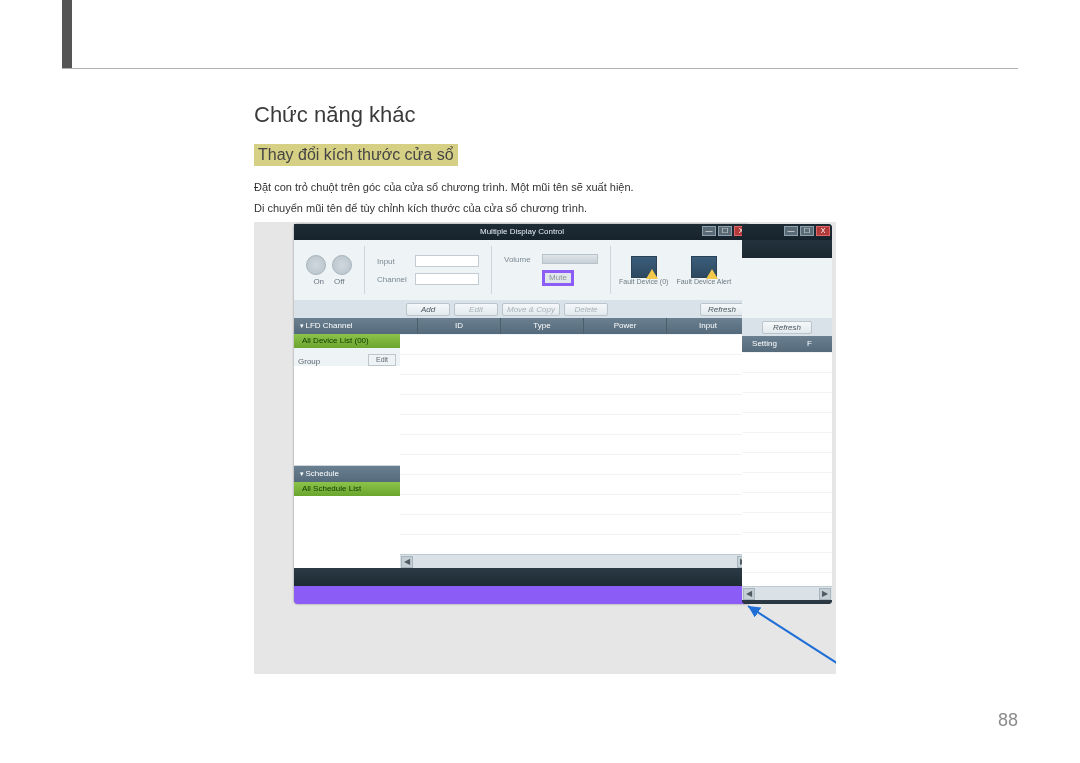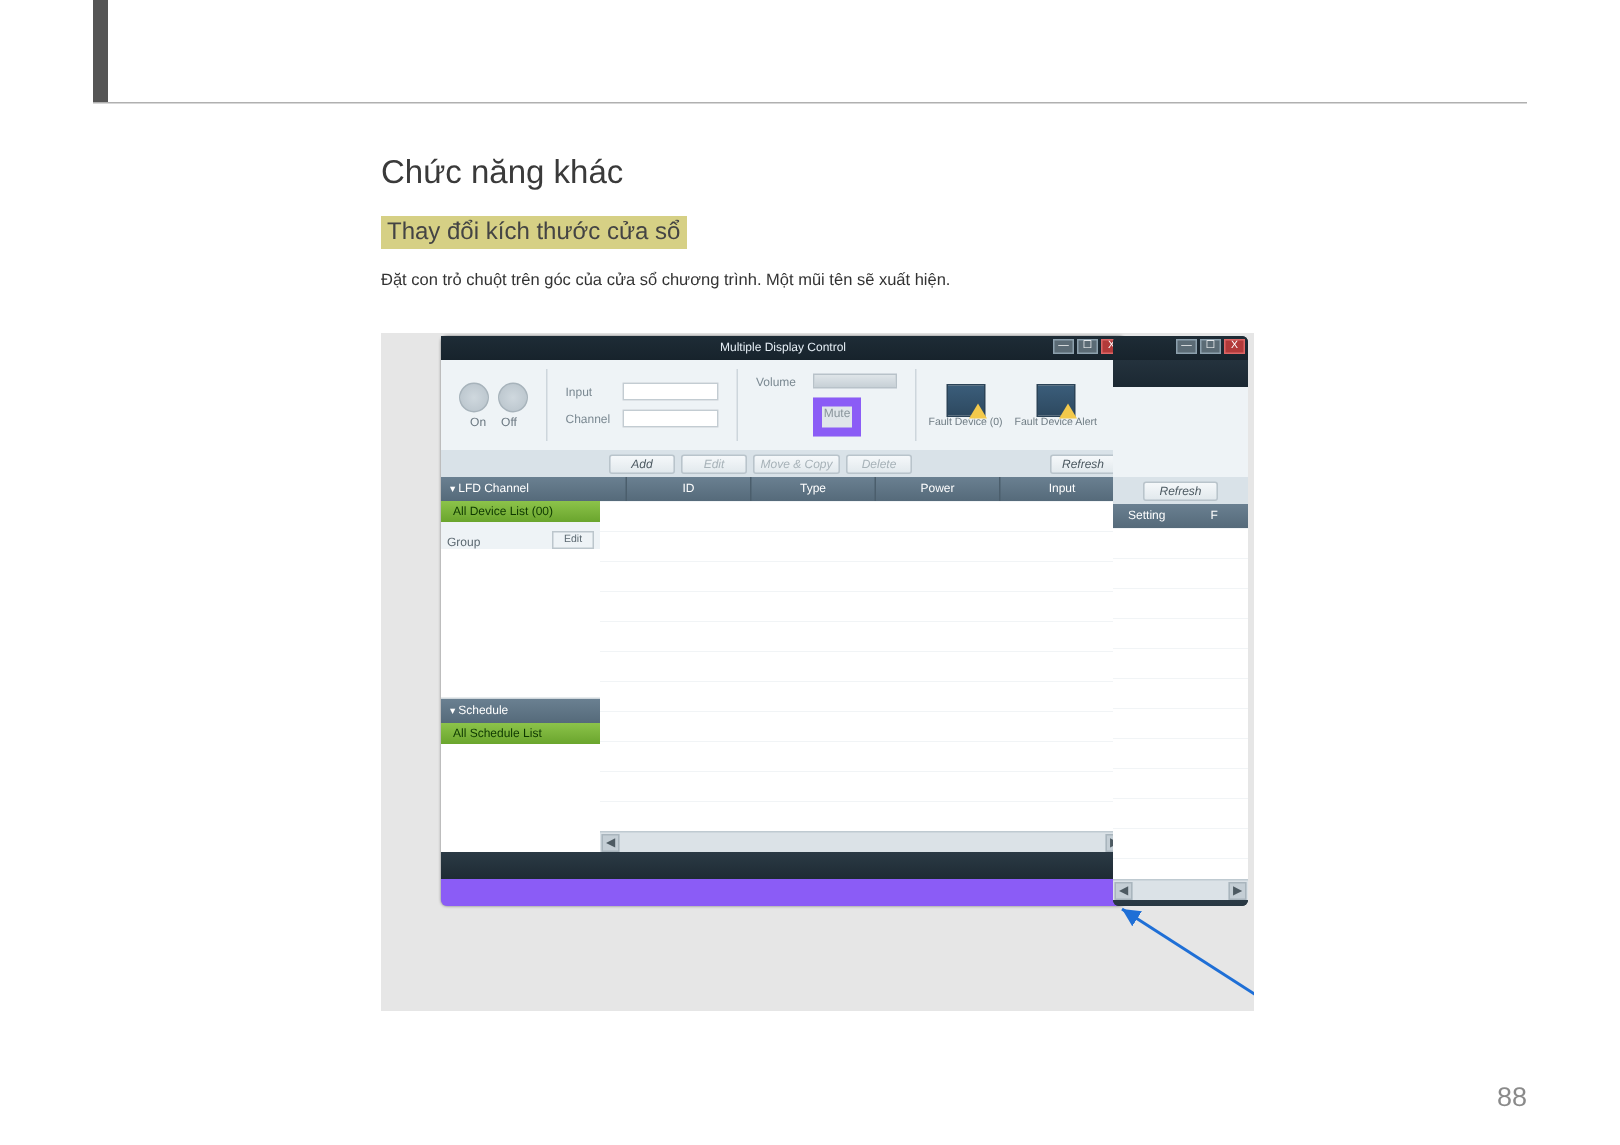--- a/index.html
+++ b/index.html
@@ -166,21 +166,21 @@
   }
   .sep { width:1px; height:48px; background:#cdd6dc; }
   .rowlbl { display:flex; align-items:center; gap:4px; margin:2px 0;}
   .rowlbl .lbl { width:34px; color:#7b8992;}
   .rowlbl .box {
     width: 64px; height: 12px;
     background: #fff;
     border: 1px solid #c3ccd2;
   }
   .rslider { width:56px; height:10px; background:linear-gradient(#dfe5e9,#c7d0d6); border:1px solid #b8c2c9;}
-  .rbtn { width:32px; height:26px; background:#e0e6ea; border:6px solid #8b5cf6; line-height:10px; text-align:center; color:#8a959c;}
+  .rbtn { width:32px; height:16px; background:#e0e6ea; border:3px solid #8b5cf6; line-height:10px; text-align:center; color:#8a959c;}
   .fault {
     display:flex; flex-direction:column; align-items:center; gap:0;
     font-size:7px; color:#6f7c84;
   }
   .fault .ico {
     width: 26px; height: 22px;
     background: linear-gradient(#3b5d7a,#2d4960);
     border: 1px solid #2b4357;
     position: relative;
   }
@@ -272,35 +272,36 @@
   
   .arrow-line {
     position:absolute;
     left: 488px; top: 380px;
     width: 150px; height: 100px;
     pointer-events:none;
   }
   .pagenum {
     position:absolute;
     right: 62px;
-    bottom: 21px;
+    bottom: 32px;
     font-size: 18px;
     color: #8a8a8a;
   }
 </style>
 </head>
 <body>
 
 <div class="side-bar"></div>
 <div class="top-rule"></div>
 
 <div class="content">
   <h1>Chức năng khác</h1>
   <h2>Thay đổi kích thước cửa sổ</h2>
   <p class="para">Đặt con trỏ chuột trên góc của cửa sổ chương trình. Một mũi tên sẽ xuất hiện.</p>
+  <p class="para">Di chuyển mũi tên để tùy chỉnh kích thước của cửa sổ chương trình.</p>
 </div>
 
 <div class="shot">
 
   <div class="mdc-win">
     <div class="tb">
       <span>Multiple Display Control</span>
       <div class="win-ctrl">
         <span>—</span>
         <span>☐</span>

